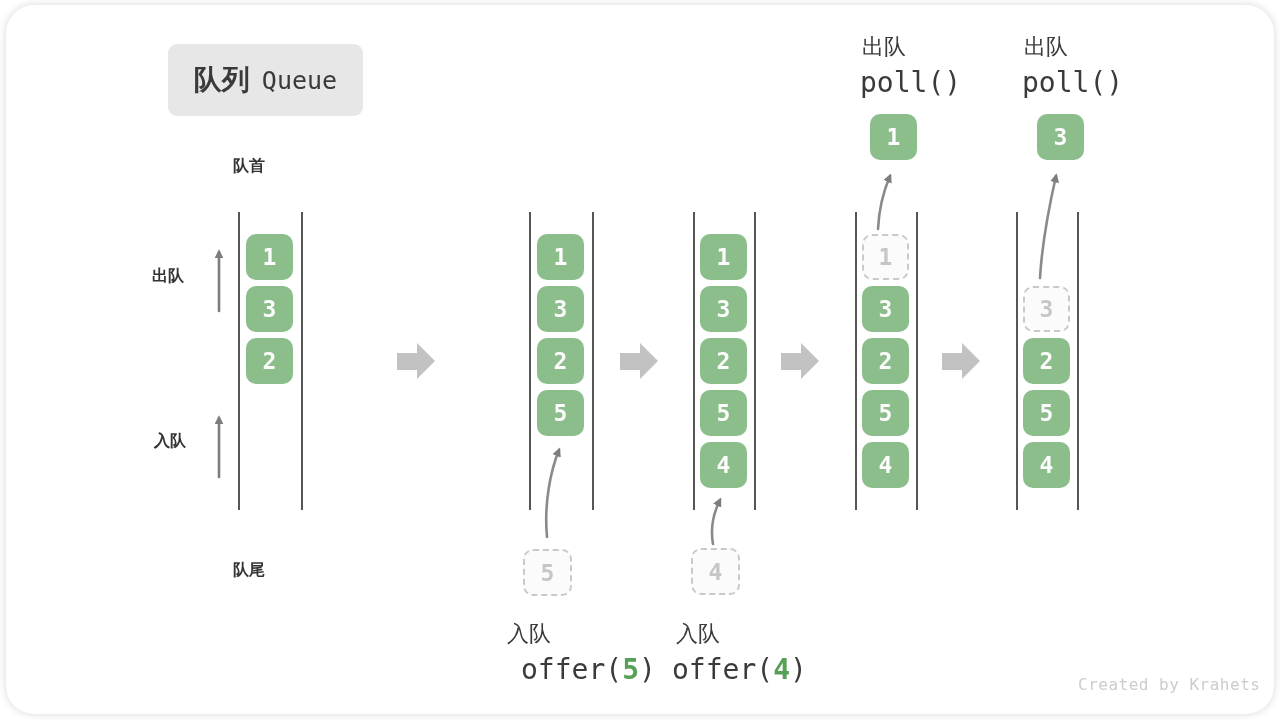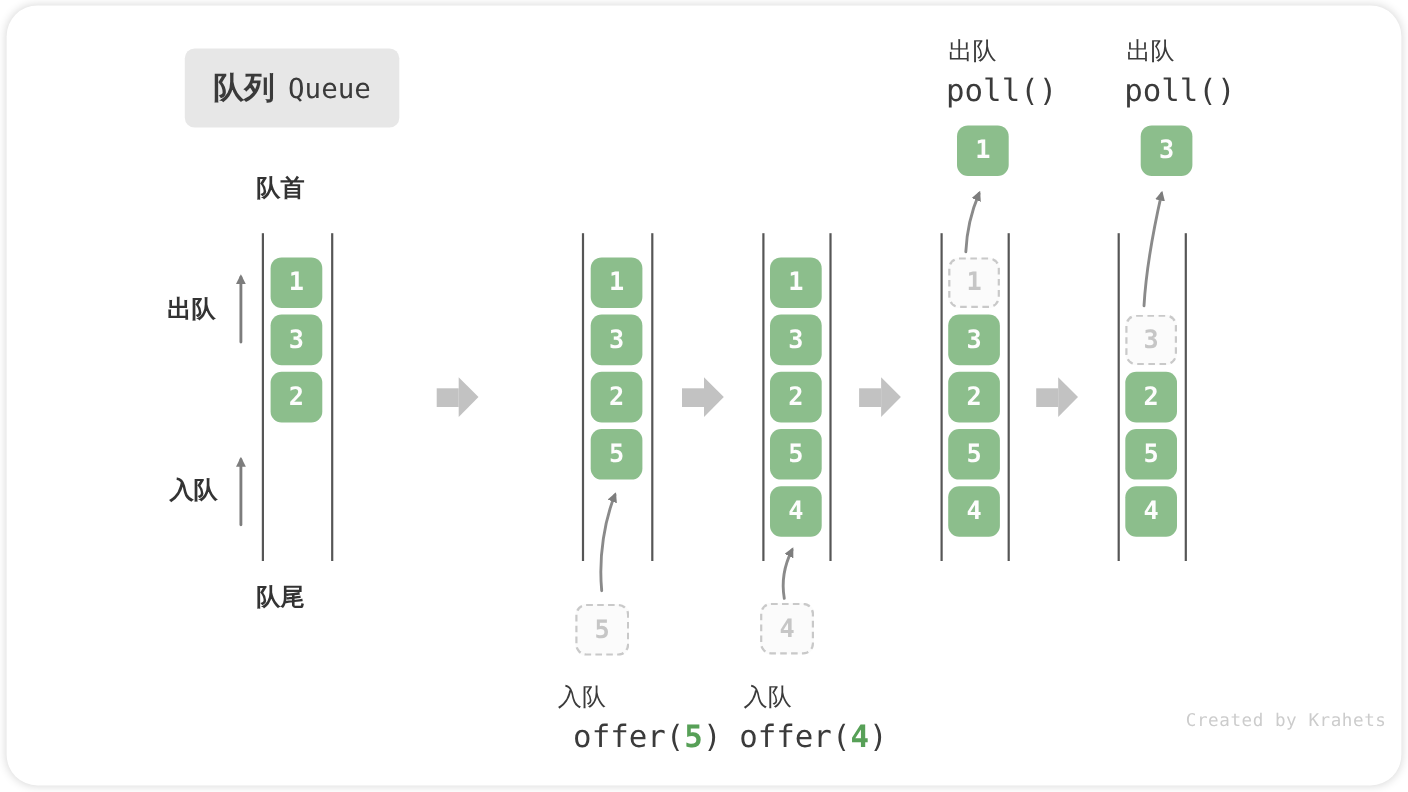--- a/index.html
+++ b/index.html
@@ -20,57 +20,57 @@
     background:#fff;border-radius:28px;
     box-shadow:0 0 9px rgba(0,0,0,.16);
   }
   .title-box{
     position:absolute;left:168px;top:44px;width:195px;height:72px;
     background:#E7E7E7;border-radius:9px;
     display:flex;align-items:center;justify-content:center;gap:12px;
   }
   .title-zh{font-size:28px;font-weight:700;color:#3A3A3A;}
   .title-en{font-size:25px;font-family:"DejaVu Sans Mono",monospace;color:#3A3A3A;}
-  .lbl{position:absolute;font-size:22px;font-weight:700;color:#333;white-space:nowrap;}
+  .lbl{position:absolute;font-size:16px;font-weight:700;color:#333;white-space:nowrap;}
   .op-lbl{position:absolute;font-size:22px;font-weight:500;color:var(--ink);white-space:nowrap;}
   .code{position:absolute;font-size:28px;font-family:"DejaVu Sans Mono",monospace;color:var(--ink);white-space:nowrap;}
   .code .arg{color:var(--accent-green);font-weight:700;}
   .vline{position:absolute;width:1.6px;background:#565656;top:212px;height:298px;}
   .cell{
     position:absolute;width:47px;height:46px;border-radius:10px;
     display:flex;align-items:center;justify-content:center;
     font-family:"DejaVu Sans Mono",monospace;font-size:23px;font-weight:700;
     box-sizing:border-box;
   }
   .cell.filled{background:var(--box-green);color:#FDFDFD;}
   .cell.dashed{border:2.5px dashed var(--dash-gray);background:#FBFBFB;color:#C6C6C6;}
   .block-arrow{position:absolute;width:38px;height:37px;}
   .block-arrow .tail{position:absolute;left:0;top:10px;width:20px;height:17px;background:var(--block-arrow);}
   .block-arrow .head{position:absolute;left:20px;top:0;width:0;height:0;
     border-left:18px solid var(--block-arrow);
     border-top:18.5px solid transparent;border-bottom:18.5px solid transparent;}
   svg.overlay{position:absolute;left:0;top:0;pointer-events:none;}
   .watermark{
-    position:absolute;left:1078px;top:645px;
+    position:absolute;left:1078px;top:675px;
     font-family:"DejaVu Sans Mono",monospace;font-size:16px;color:#CCCCCC;letter-spacing:.5px;
   }
 </style>
 </head>
 <body>
 
 <div id="canvas">
   <div class="card"></div>
 
   <div class="title-box">
     <span class="title-zh">队列</span>
     <span class="title-en">Queue</span>
   </div>
 
   <div class="lbl" style="left:233px;top:156px;">队首</div>
-  <div class="lbl" style="left:233px;top:528px;font-family:Liberation Serif, serif;">队尾</div>
+  <div class="lbl" style="left:233px;top:560px;font-family:Liberation Serif, serif;">队尾</div>
   <div class="lbl" style="left:152px;top:266px;">出队</div>
   <div class="lbl" style="left:154px;top:431px;">入队</div>
 
   <div class="vline" style="left:238px;"></div>
   <div class="vline" style="left:301px;"></div>
   <div class="vline" style="left:529px;"></div>
   <div class="vline" style="left:592px;"></div>
   <div class="vline" style="left:693px;"></div>
   <div class="vline" style="left:754px;"></div>
   <div class="vline" style="left:855px;"></div>

